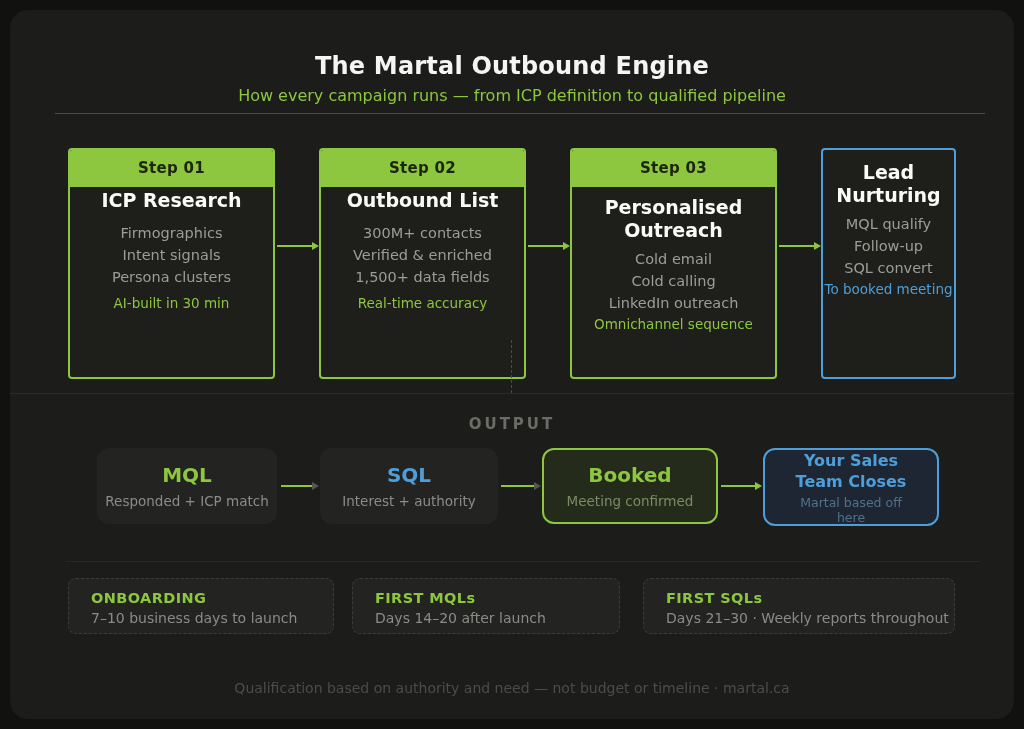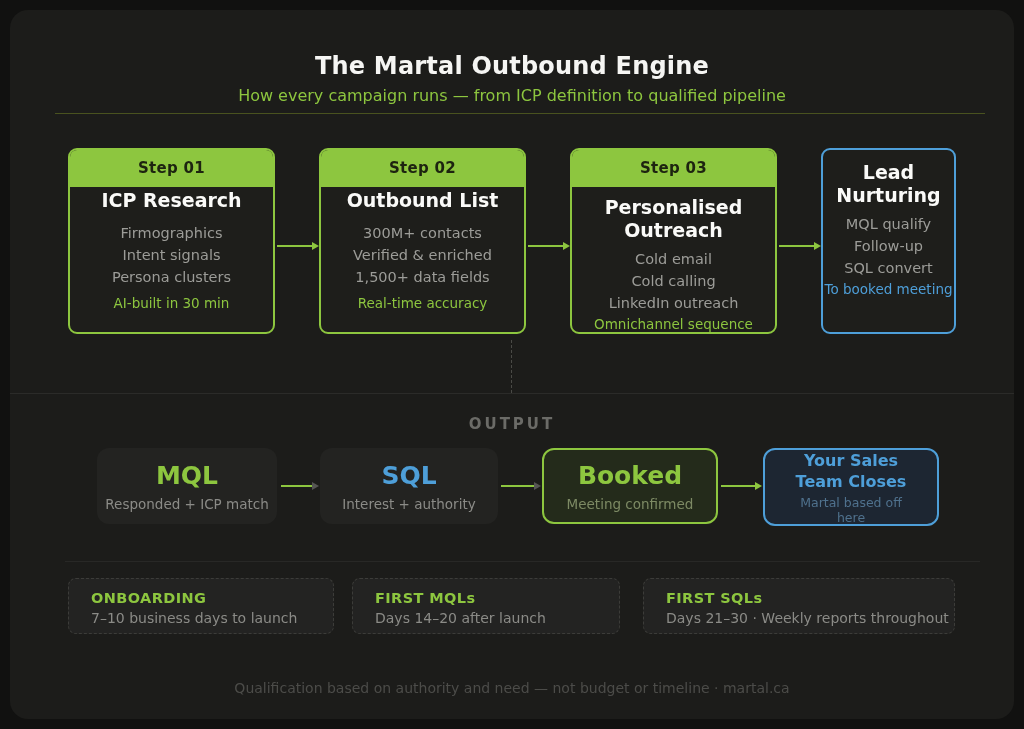--- a/index.html
+++ b/index.html
@@ -15,22 +15,22 @@
   .panel{position:absolute;inset:10px;background:#1c1c1a;border-radius:18px;}
 
   
   .title{position:absolute;top:52px;left:0;width:1024px;text-align:center;
          color:#f5f5f3;font-size:24px;font-weight:bold;letter-spacing:0.2px;}
   .subtitle{position:absolute;top:86px;left:0;width:1024px;text-align:center;
          color:var(--green);font-size:16px;}
   .divider-olive{position:absolute;top:113px;left:55px;width:930px;height:1px;background:#49521f;}
 
   
-  .step-card{position:absolute;top:148px;height:186px;background:#1e1e1b;
-         border:2px solid var(--green);border-radius:9px;overflow:hidden;text-align:center;}
+  .step-card{position:absolute;top:148px;height:231px;background:#1e1e1b;
+         border:2px solid var(--green);border-radius:4px;overflow:hidden;text-align:center;}
   .step-card.blue{border-color:var(--blue);}
   .step-badge{height:37px;line-height:37px;background:var(--green);
          color:#1d2410;font-size:15px;font-weight:bold;letter-spacing:0.3px;}
   .step-card.blue .step-badge{background:var(--blue);color:#f4f8fb;}
   .step-body{padding-top:2px;}
   .step-title{color:#fafaf8;font-size:19px;font-weight:bold;line-height:23px;margin-bottom:10px;}
   .step-item{color:var(--body-gray);font-size:14.5px;line-height:22px;}
   .step-accent{color:var(--green);font-size:13.5px;margin-top:7px;white-space:nowrap;}
   .step-card.blue .step-accent{color:var(--blue);}
 
@@ -45,21 +45,21 @@
 
   .connector{position:absolute;left:511px;top:340px;height:53px;width:0;border-left:1px dashed #4a4a46;}
   .divider-mid{position:absolute;top:393px;left:10px;width:1004px;height:1px;background:#2b2b29;}
   .divider-low{position:absolute;top:561px;left:65px;width:915px;height:1px;background:#282826;}
 
   
   .output-label{position:absolute;top:415px;left:0;width:1024px;text-align:center;
          color:#6b6b67;font-size:15px;font-weight:bold;letter-spacing:3px;}
   .stage{position:absolute;top:448px;height:76px;background:#232321;border-radius:12px;
          display:flex;flex-direction:column;align-items:center;justify-content:center;gap:6px;text-align:center;}
-  .stage-title{font-size:25px;font-weight:bold;}
+  .stage-title{font-size:20px;font-weight:bold;}
   .stage-sub{font-size:13.5px;color:var(--sub-gray);}
   .stage.booked{border:2px solid var(--green);background:#242b1b;}
   .stage.booked .stage-sub{color:#7d8a64;}
   .stage.sales{border:2px solid var(--blue);background:#1d2632;height:78px;gap:3px;padding:0 20px;}
   .stage.sales .stage-title{font-size:16px;line-height:21px;color:var(--blue);}
   .stage.sales .stage-sub{font-size:12.5px;color:#4f718d;}
   .t-green{color:var(--green);} .t-blue{color:var(--blue);}
 
   
   .tbox{position:absolute;top:578px;height:56px;background:#232322;border:1px dashed #3c3c39;

